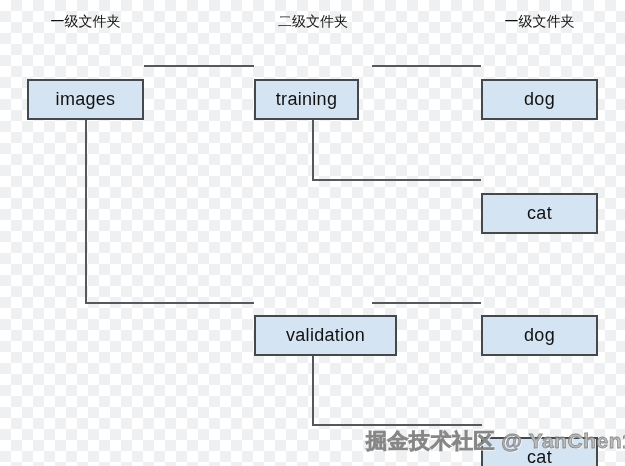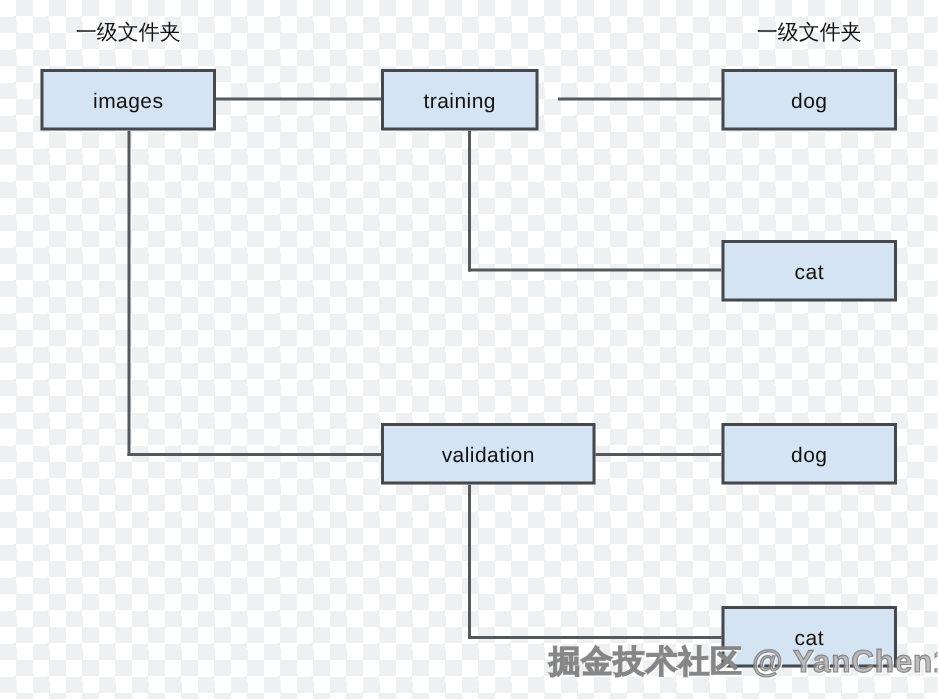--- a/index.html
+++ b/index.html
@@ -33,23 +33,24 @@
   }
   .node {
     position: absolute;
     box-sizing: border-box;
     height: 41px;
     background: var(--node-fill, #d5e4f2);
     border: 2px solid var(--node-border, #45484c);
     display: flex;
     align-items: center;
     justify-content: center;
-    font-size: 14px;
+    font-size: 18px;
     color: var(--text, #111111);
     letter-spacing: 0.3px;
+    margin-top: 33px;
   }
   .line {
     position: absolute;
     background: var(--connector, #55585c);
   }
   .watermark {
     position: absolute;
     left: 366px;
     top: 427px;
     z-index: 10;
@@ -61,20 +62,21 @@
     -webkit-text-stroke: 0.8px rgba(125, 125, 125, 0.85);
     text-shadow: 1px 1px 0 rgba(255, 255, 255, 0.9);
   }
 </style>
 </head>
 <body>
 
 <div class="canvas">
 
   <div class="col-header" style="left:27px;  top:12px; width:117px;">一级文件夹</div>
+  <div class="col-header" style="left:254px; top:12px; width:118px;">二级文件夹</div>
   <div class="col-header" style="left:481px; top:12px; width:117px;">一级文件夹</div>
 
   <div class="line" style="left:144px; top:65px;  width:110px; height:2px;"></div>
   <div class="line" style="left:372px; top:65px;  width:109px; height:2px;"></div>
   <div class="line" style="left:312px; top:87px;  width:2px;   height:94px;"></div>
   <div class="line" style="left:312px; top:179px; width:169px; height:2px;"></div>
   <div class="line" style="left:85px;  top:87px;  width:2px;   height:217px;"></div>
   <div class="line" style="left:85px;  top:302px; width:169px; height:2px;"></div>
   <div class="line" style="left:372px; top:302px; width:109px; height:2px;"></div>
   <div class="line" style="left:312px; top:323px; width:2px;   height:103px;"></div>

